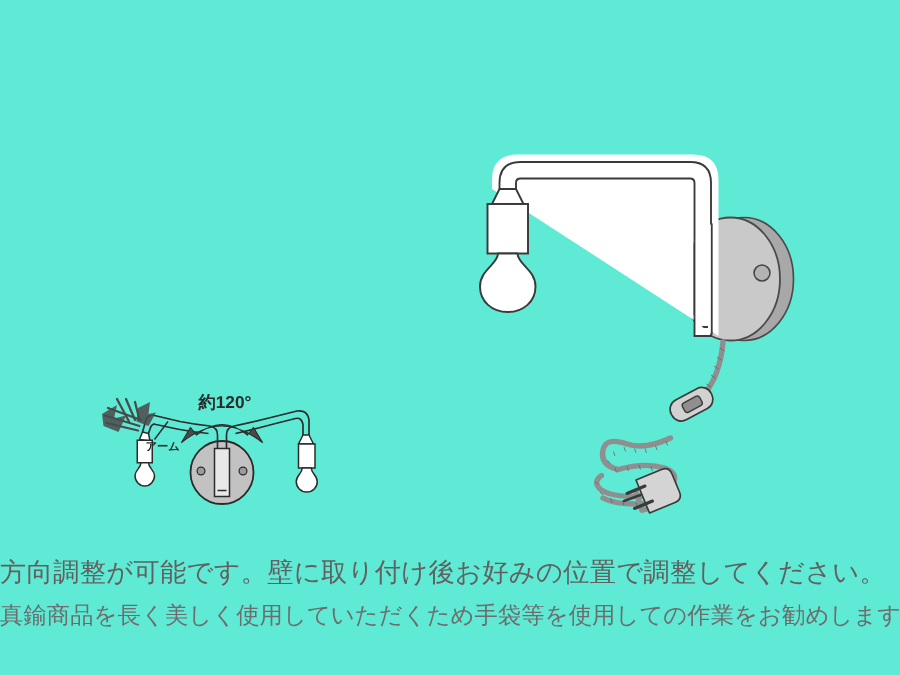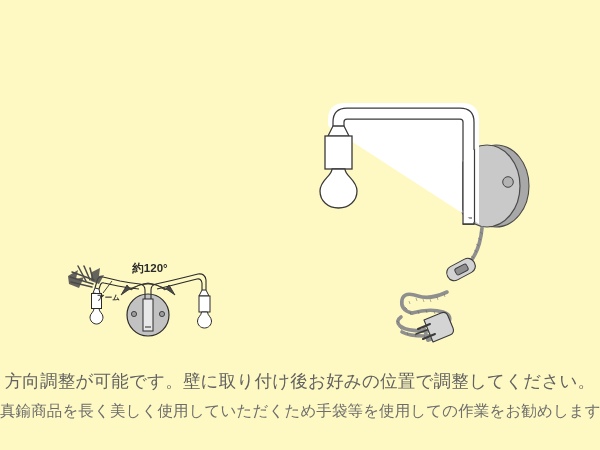--- a/index.html
+++ b/index.html
@@ -7,36 +7,36 @@
     padding: 0;
     background: #ffffff;
   }
   body {
     font-family: "Liberation Sans", "DejaVu Sans", sans-serif;
   }
   #page {
     position: relative;
     width: 600px;
     height: 450px;
-    background: #fef9c3;
+    background: #5eead4;
     overflow: hidden;
   }
   .layer {
     position: absolute;
     top: 0;
     left: 0;
     width: 600px;
     height: 450px;
   }
   .caption-block {
     position: absolute;
     left: 0;
     top: 368px;
     width: 600px;
-    text-align: center;
+    text-align: left;
   }
   .caption-line-1 {
     font-size: 17.5px;
     line-height: 26px;
     color: #616161;
     letter-spacing: 0.2px;
     white-space: nowrap;
   }
   .caption-line-2 {
     font-size: 15.5px;

